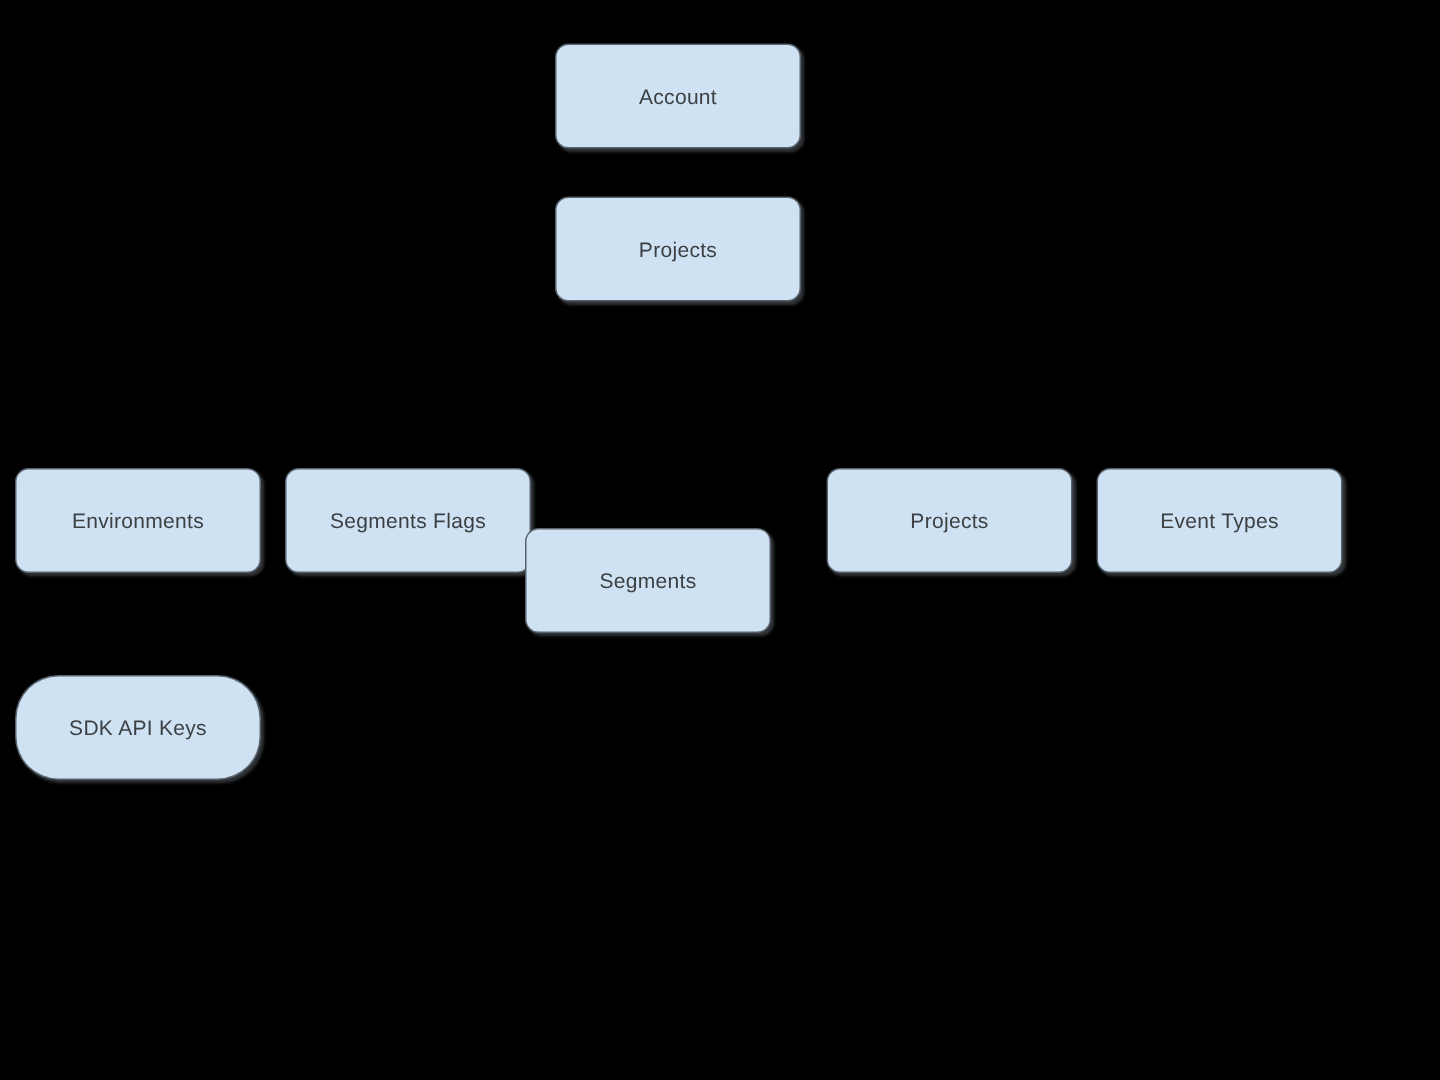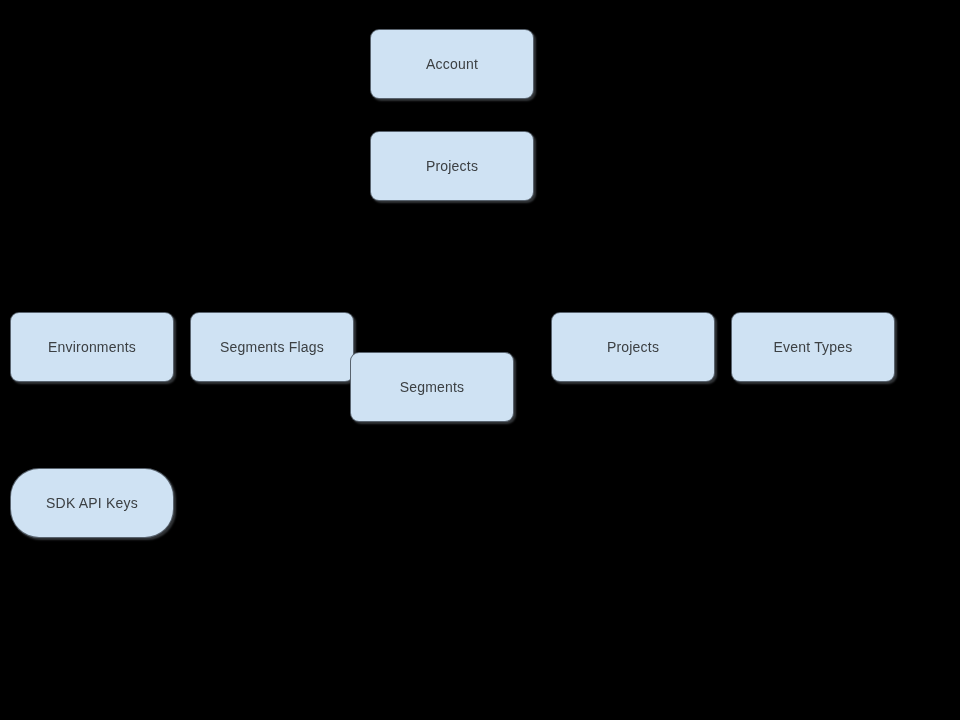--- a/index.html
+++ b/index.html
@@ -64,17 +64,17 @@
   </div>
 
   <div class="node" style="left:551px; top:312px;">
     <span class="node-label">Projects</span>
   </div>
 
   <div class="node" style="left:731px; top:312px;text-align:right;">
     <span class="node-label">Event Types</span>
   </div>
 
-  <div class="node" style="left:10px; top:468px;border-radius:29px;">
+  <div class="node" style="left:10px; top:450px;border-radius:29px;">
     <span class="node-label">SDK API Keys</span>
   </div>
 
 </div>
 
 </body></html>

